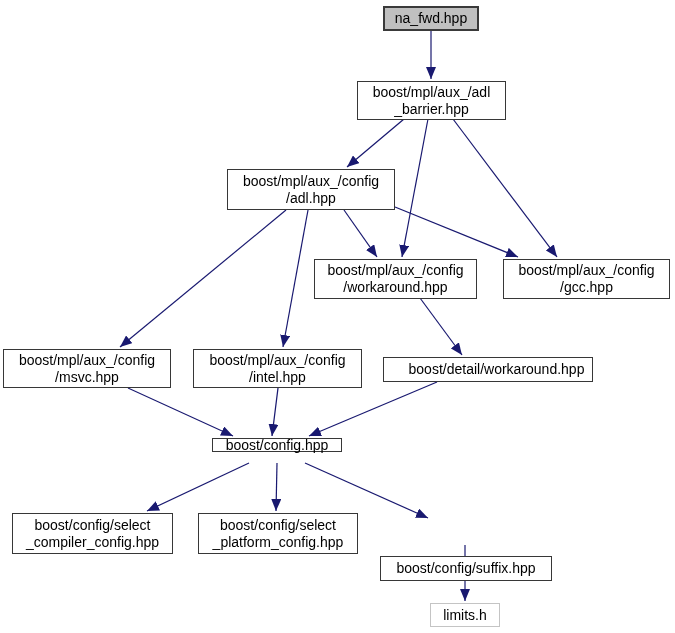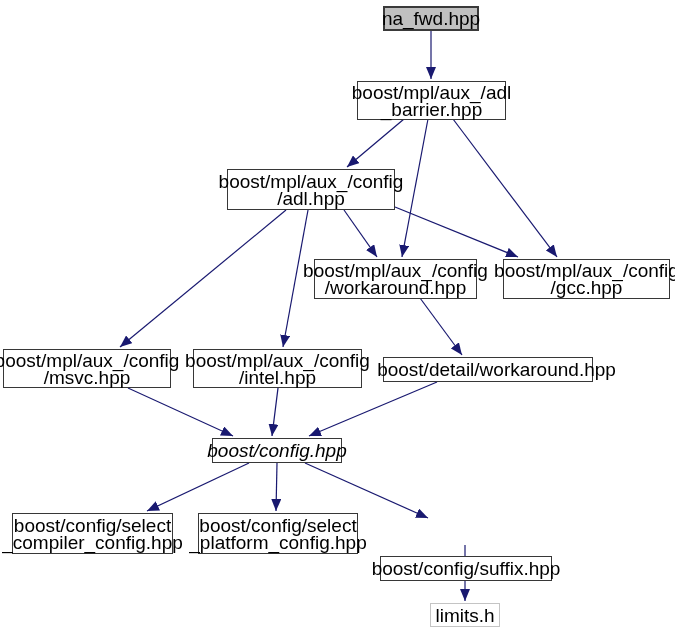--- a/index.html
+++ b/index.html
@@ -30,21 +30,21 @@
     position: absolute;
     box-sizing: border-box;
     display: flex;
     align-items: center;
     justify-content: center;
     text-align: center;
     white-space: pre-line;
     background: #ffffff;
     border: 1px solid #373737;
     color: #000000;
-    font-size: 19px;
+    font-size: 14px;
     line-height: 17px;
     padding: 0 3px;
     cursor: pointer;
   }
   .node--main {
     background: #c0c0c0;
     border: 2px solid #3a3a3a;
   }
   .node--external {
     border: 1px solid #c4c4c4;
@@ -94,21 +94,21 @@
 /gcc.hpp</div>
 
   <div class="node" style="left:3px; top:349px; width:168px; height:39px;">boost/mpl/aux_/config
 /msvc.hpp</div>
 
   <div class="node" style="left:193px; top:349px; width:169px; height:39px;">boost/mpl/aux_/config
 /intel.hpp</div>
 
   <div class="node" style="left:383px; top:357px; width:210px; height:25px;padding-left:20px;">boost/detail/workaround.hpp</div>
 
-  <div class="node" style="left:212px; top:438px; width:130px; height:25px;font-style:italic;">boost/config.hpp</div>
+  <div class="node" style="left:212px; top:438px; width:130px; height:14px;">boost/config.hpp</div>
 
   <div class="node" style="left:12px; top:513px; width:161px; height:41px;">boost/config/select
 _compiler_config.hpp</div>
 
   <div class="node" style="left:198px; top:513px; width:160px; height:41px;">boost/config/select
 _platform_config.hpp</div>
 
   <div class="node" style="left:380px; top:520px; width:172px; height:25px;margin-top:36px;">boost/config/suffix.hpp</div>
 
   <div class="node node--external" style="left:430px; top:603px; width:70px; height:24px;text-align:center;">limits.h</div>

